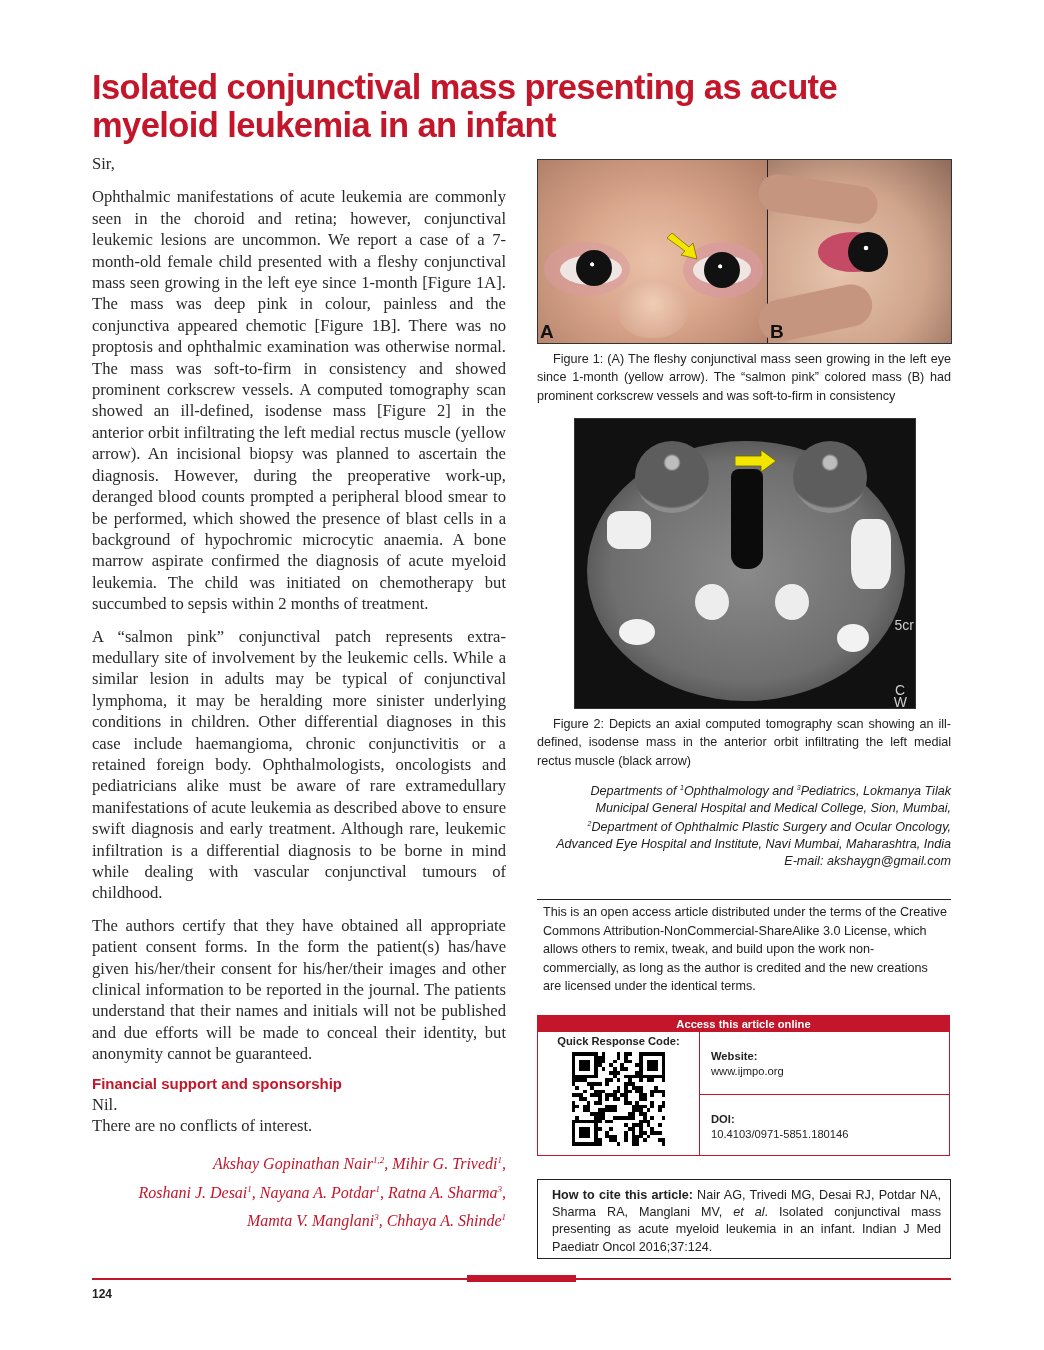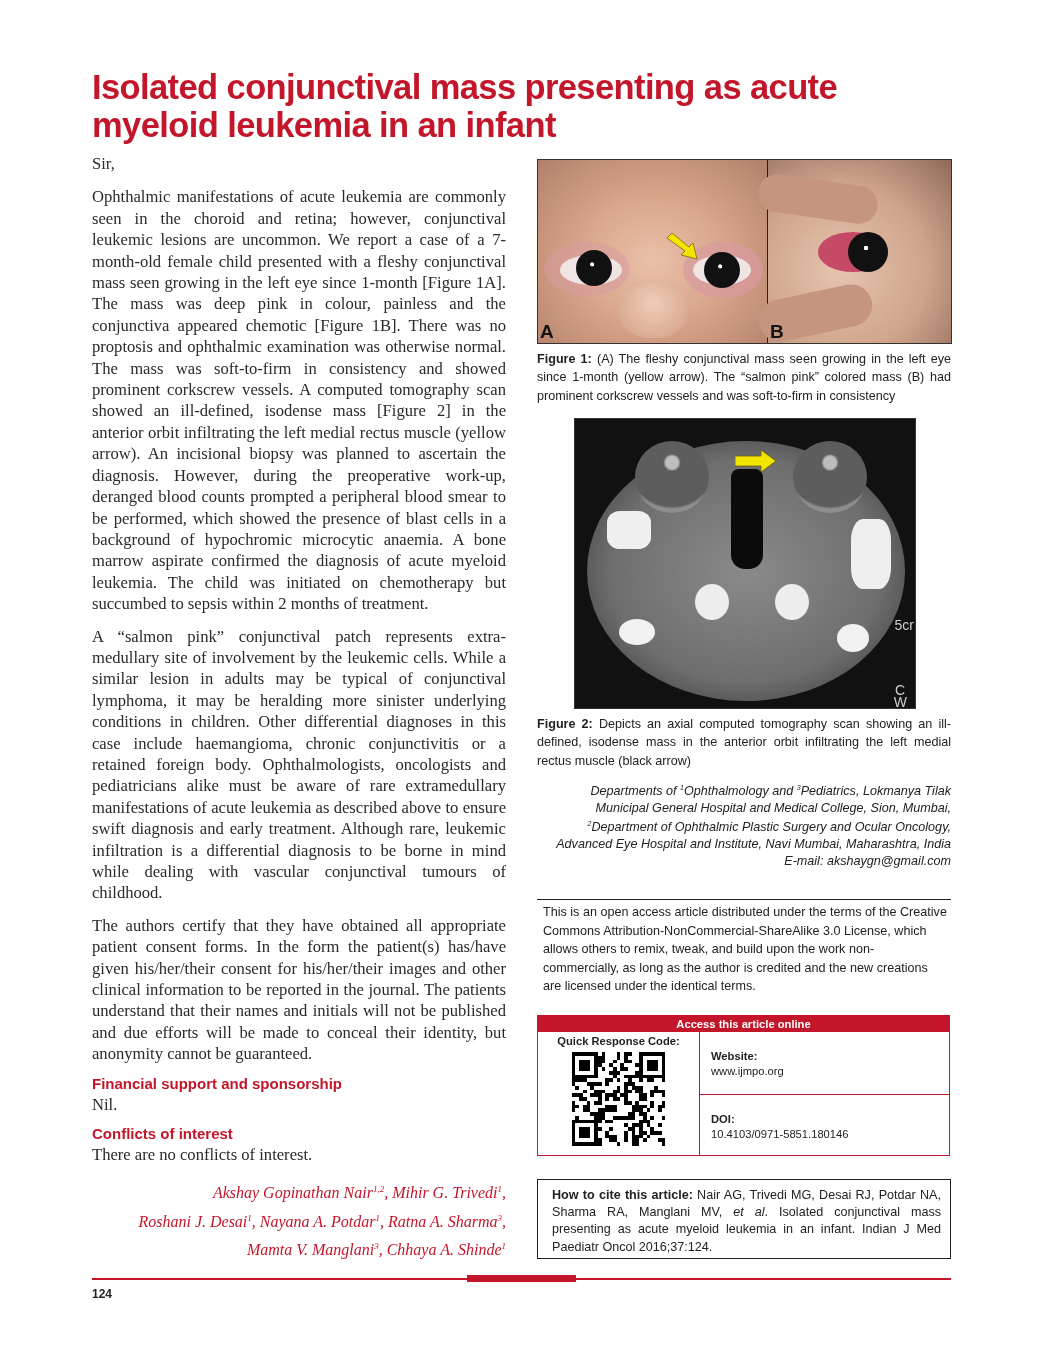--- a/index.html
+++ b/index.html
@@ -30,21 +30,21 @@
   .panel-b { flex: 1; background: radial-gradient(ellipse at 40% 60%, #e7c4ae 0%, #cfa48b 55%, #8f6a5a 100%); }
   .panel-letter { position: absolute; left: 2px; bottom: 0; font-family: "Liberation Sans", sans-serif; font-weight: bold; font-size: 19px; color: #111; line-height: 22px; }
   .eye { position: absolute; border-radius: 50%; background: radial-gradient(circle at 45% 40%, #fff 0 6%, #111 8% 100%); }
   .eye-white { position: absolute; border-radius: 50%; background: #efe6e4; }
   .lid { position: absolute; border-radius: 50%; background: #d99aa0; }
   .nose { position: absolute; border-radius: 45%; background: radial-gradient(ellipse at 50% 40%, #f1cdb6, #d19e86); }
   .finger { position: absolute; background: #c59580; border-radius: 40px; }
   .arrow-yellow { position: absolute; }
 
   .cap { font-family: "Liberation Sans", sans-serif; font-size: 12.6px; line-height: 18.3px; color: #222; text-align: justify; }
-  .cap b { font-weight: bold; }
+  .cap b { font-weight: normal; margin-left: 16px; }
   .cap1 { position: absolute; left: 537px; top: 350px; width: 414px; }
 
   .fig2 { position: absolute; left: 574px; top: 418px; width: 340px; height: 289px; background: #111; border: 1px solid #333; overflow: hidden; }
   .ct-blob { position: absolute; border-radius: 50%; }
   .ct-text { position: absolute; color: #cfcfcf; font-family: "Liberation Sans", sans-serif; font-size: 14px; }
   .cap2 { position: absolute; left: 537px; top: 715px; width: 414px; }
 
   .affil { position: absolute; left: 537px; top: 780px; width: 414px; text-align: right; font-family: "Liberation Sans", sans-serif; font-style: italic; font-size: 12.6px; line-height: 16.6px; color: #222; }
   .affil sup { font-size: 7px; }
 
@@ -82,21 +82,20 @@
   <div class="left-col">
     <p class="salutation">Sir,</p>
     <p>Ophthalmic manifestations of acute leukemia are commonly seen in the choroid and retina; however, conjunctival leukemic lesions are uncommon. We report a case of a 7-month-old female child presented with a fleshy conjunctival mass seen growing in the left eye since 1-month [Figure 1A]. The mass was deep pink in colour, painless and the conjunctiva appeared chemotic [Figure 1B]. There was no proptosis and ophthalmic examination was otherwise normal. The mass was soft-to-firm in consistency and showed prominent corkscrew vessels. A computed tomography scan showed an ill-defined, isodense mass [Figure 2] in the anterior orbit infiltrating the left medial rectus muscle (yellow arrow). An incisional biopsy was planned to ascertain the diagnosis. However, during the preoperative work-up, deranged blood counts prompted a peripheral blood smear to be performed, which showed the presence of blast cells in a background of hypochromic microcytic anaemia. A bone marrow aspirate confirmed the diagnosis of acute myeloid leukemia. The child was initiated on chemotherapy but succumbed to sepsis within 2 months of treatment.</p>
     <p>A “salmon pink” conjunctival patch represents extra-medullary site of involvement by the leukemic cells. While a similar lesion in adults may be typical of conjunctival lymphoma, it may be heralding more sinister underlying conditions in children. Other differential diagnoses in this case include haemangioma, chronic conjunctivitis or a retained foreign body. Ophthalmologists, oncologists and pediatricians alike must be aware of rare extramedullary manifestations of acute leukemia as described above to ensure swift diagnosis and early treatment. Although rare, leukemic infiltration is a differential diagnosis to be borne in mind while dealing with vascular conjunctival tumours of childhood.</p>
 
     <p class="sec-body">The authors certify that they have obtained all appropriate patient consent forms. In the form the patient(s) has/have given his/her/their consent for his/her/their images and other clinical information to be reported in the journal. The patients understand that their names and initials will not be published and due efforts will be made to conceal their identity, but anonymity cannot be guaranteed.</p>
 
     <div class="sec-head">Financial support and sponsorship</div>
     <p class="sec-body">Nil.</p>
 
-    <div class="sec-head">Conflicts of interest</div>
     <p class="sec-body">There are no conflicts of interest.</p>
 
     <div class="authors">
       <span>Akshay Gopinathan Nair</span><sup>1,2</sup><span>, </span>
       <span>Mihir G. Trivedi</span><sup>1</sup><span>,</span><br>
       <span>Roshani J. Desai</span><sup>1</sup><span>, </span>
       <span>Nayana A. Potdar</span><sup>1</sup><span>, </span>
       <span>Ratna A. Sharma</span><sup>3</sup><span>,</span><br>
       <span>Mamta V. Manglani</span><sup>3</sup><span>, </span>
       <span>Chhaya A. Shinde</span><sup>1</sup>

